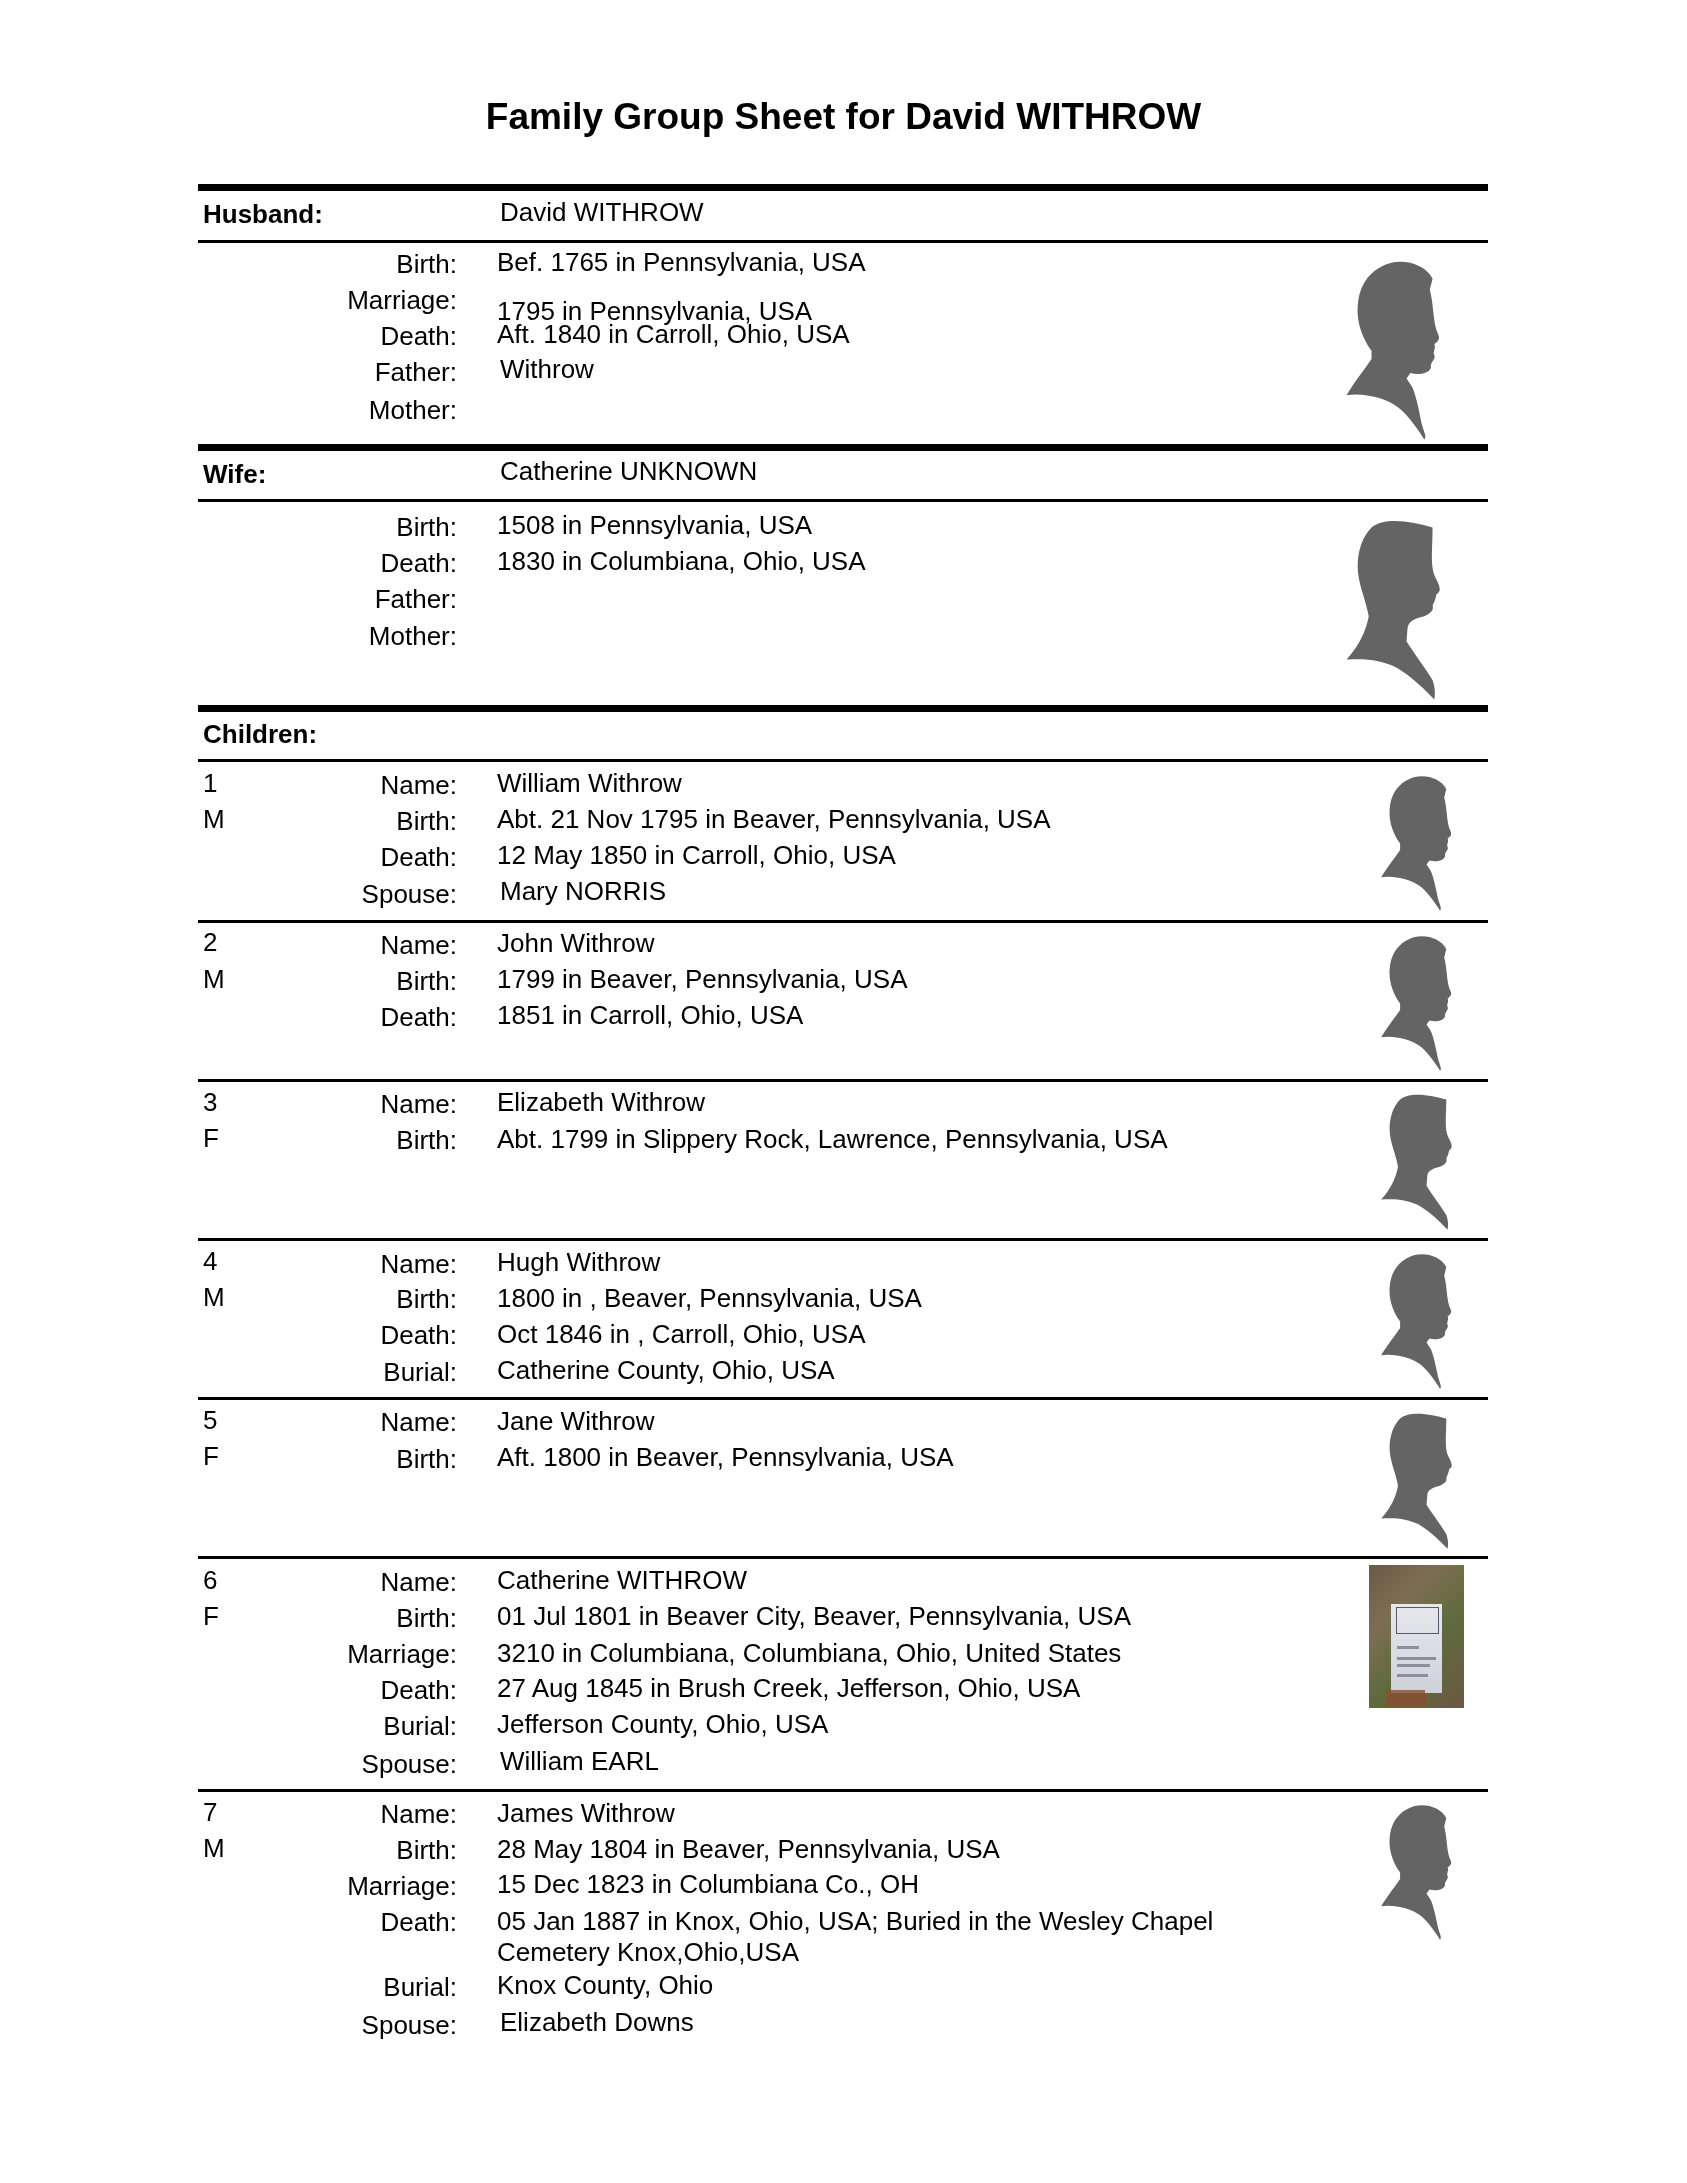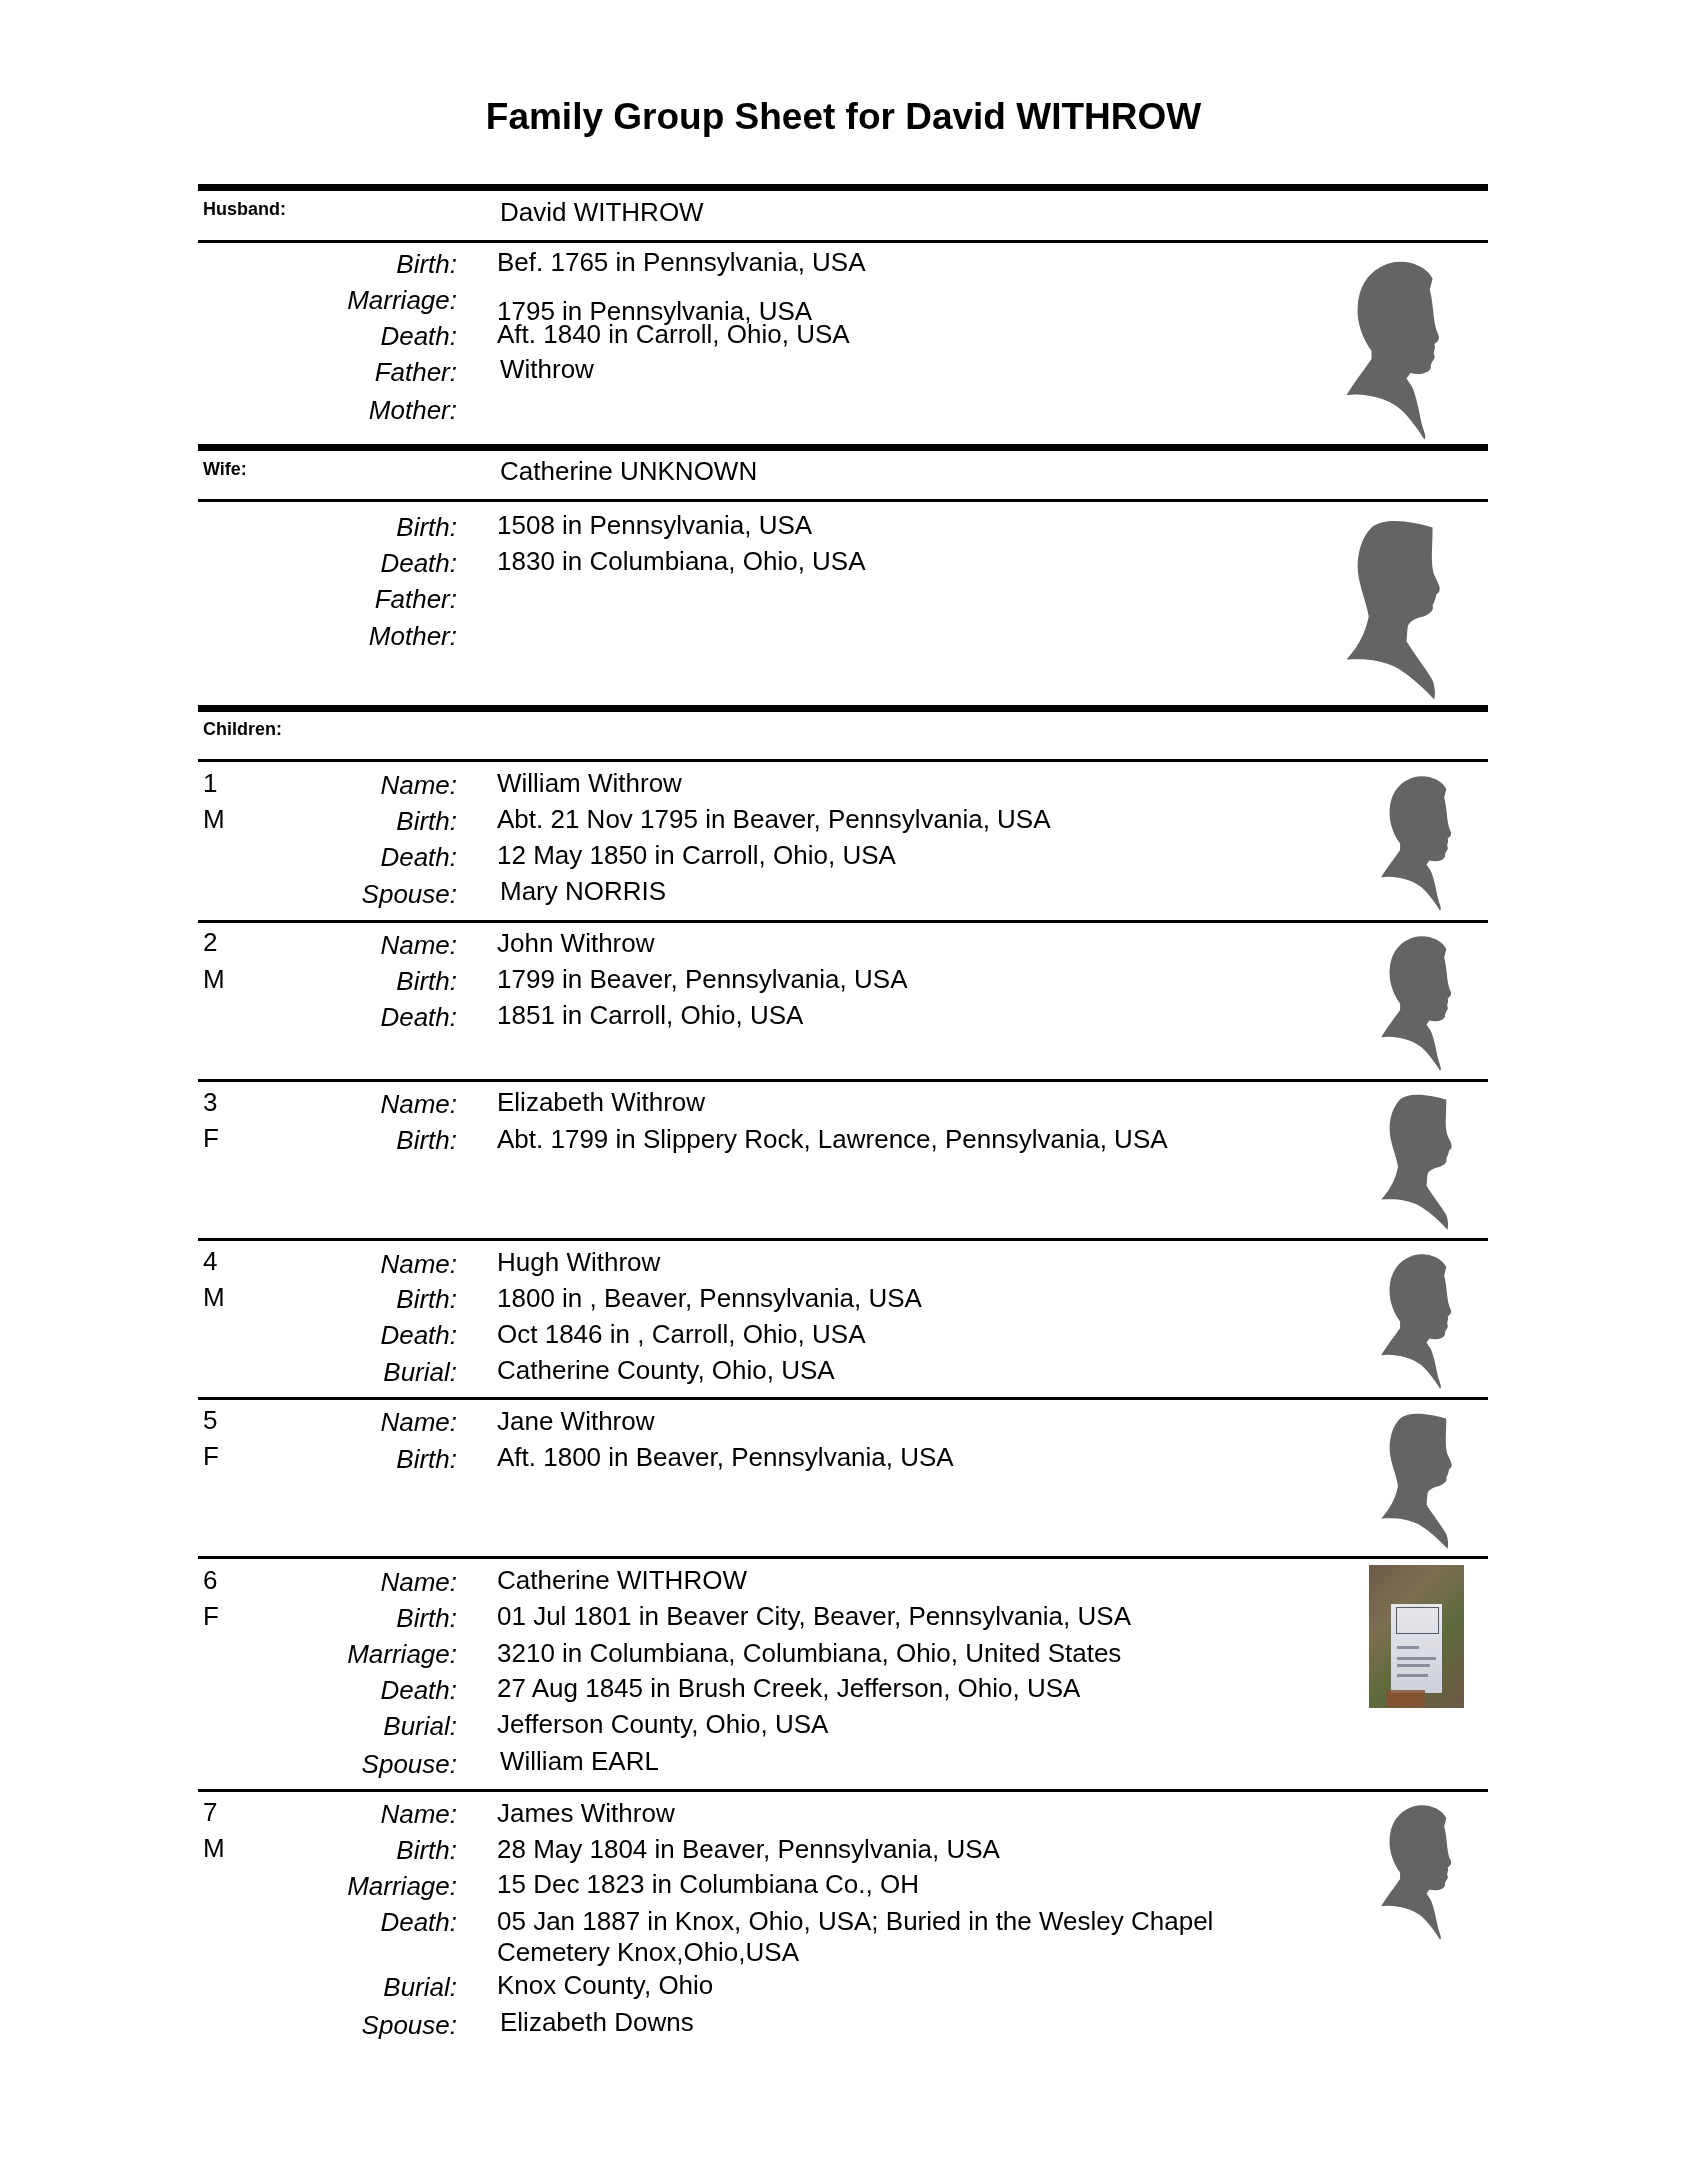--- a/index.html
+++ b/index.html
@@ -3,23 +3,23 @@
 <meta charset="utf-8">
 <style>
   html, body { margin: 0; padding: 0; background: #ffffff; }
   body { width: 1687px; height: 2183px; position: relative; overflow: hidden;
          font-family: "Liberation Sans", sans-serif; color: #000; }
   .page-title { position: absolute; top: 96px; left: 0; width: 1687px; text-align: center;
                 font-weight: bold; font-size: 37px; letter-spacing: 0; }
   .rule { position: absolute; left: 198px; width: 1290px; background: #000; }
   .rule.thick { height: 6.7px; }
   .rule.thin { height: 2.8px; }
-  .section-label { position: absolute; left: 203px; font-weight: bold; font-size: 18px; }
+  .section-label { position: absolute; left: 203px; font-weight: bold; font-size: 26px; }
   .person-name { position: absolute; left: 500px; font-size: 26px; }
-  .fact-label { position: absolute; right: 1230px; font-size: 26px; text-align: right; white-space: nowrap; font-style: italic; }
+  .fact-label { position: absolute; right: 1230px; font-size: 26px; text-align: right; white-space: nowrap; }
   .fact-value { position: absolute; left: 497px; font-size: 26px; white-space: nowrap; line-height: 31px; }
   .child-num, .child-sex { position: absolute; left: 203px; font-size: 26px; }
   .silhouette { position: absolute; }
   .silhouette svg { display: block; width: 100%; height: 100%; }
   .photo { position: absolute; left: 1369px; top: 1565px; width: 95px; height: 143px;
            background: linear-gradient(135deg, #6b5a45 0%, #7d6e52 30%, #5e6a3c 60%, #6d5844 100%); }
   .stone { position: absolute; left: 22px; top: 39px; width: 51px; height: 89px;
            background: linear-gradient(180deg, #e8e8ec 0%, #d9dbe2 60%, #cfd1d8 100%); }
   .stone-cross { position: absolute; left: 4.5px; top: 2.8px; width: 41px; height: 25px; border: 1.7px solid #55596a; }
   .stone-line { position: absolute; left: 5.6px; height: 3.3px; background: #6a6e80; opacity: 0.7; }

